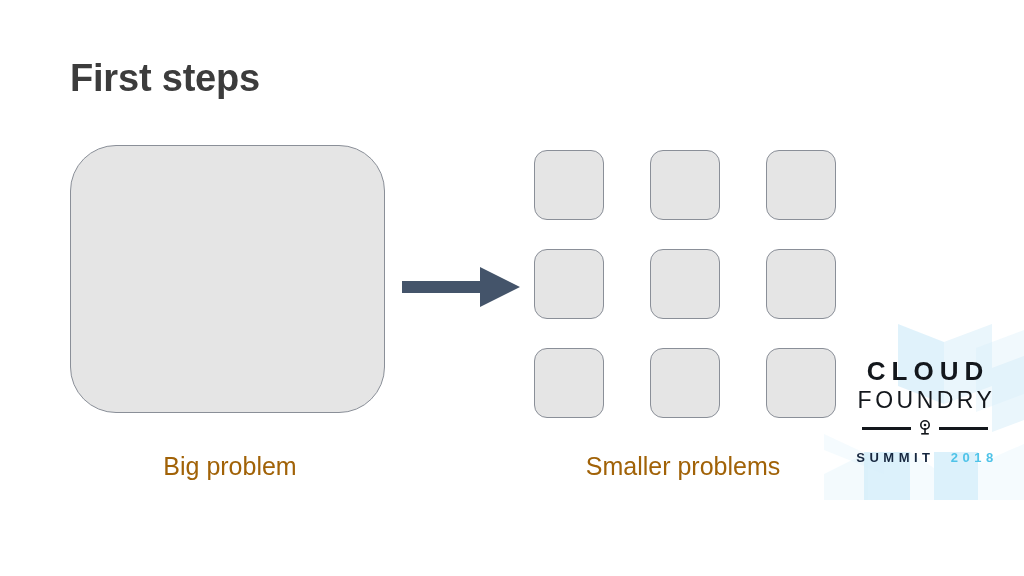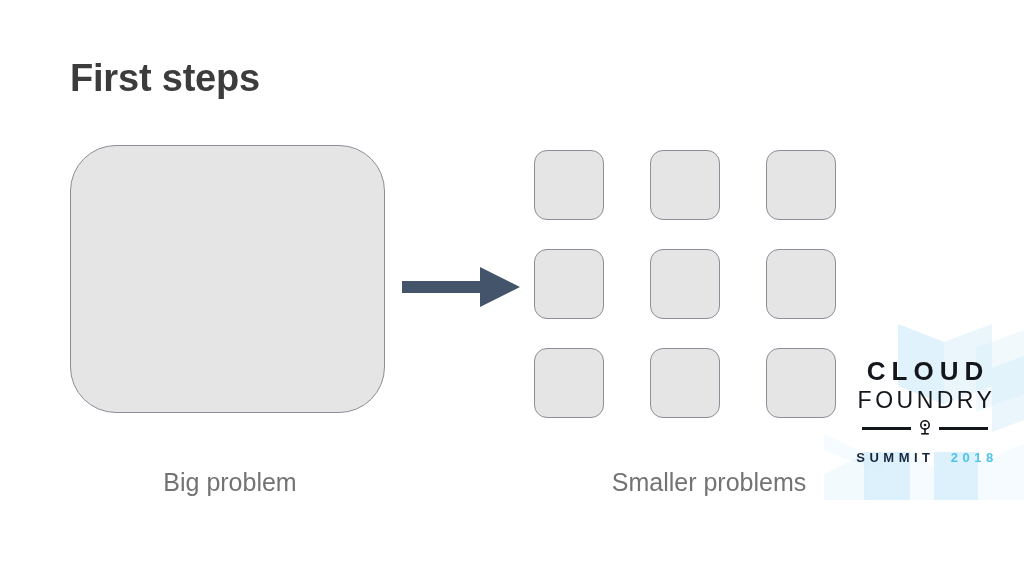--- a/index.html
+++ b/index.html
@@ -71,32 +71,31 @@
     background: #e5e5e5;
     border: 1px solid #8a8f98;
     border-radius: 13px;
     box-sizing: border-box;
   }
 
   
   .caption {
     position: absolute;
     text-align: center;
-    color: #737373;
+    color: #a16207;
     font-size: 25px;
     line-height: 41px;
-    margin-top: 16px;
   }
   .caption-left {
     left: 60px;
     top: 446px;
     width: 340px;
   }
   .caption-right {
-    left: 514px;
+    left: 488px;
     top: 446px;
     width: 390px;
     text-align: center;
   }
   .caption-line {
     display: block;
     white-space: nowrap;
   }
 
   

